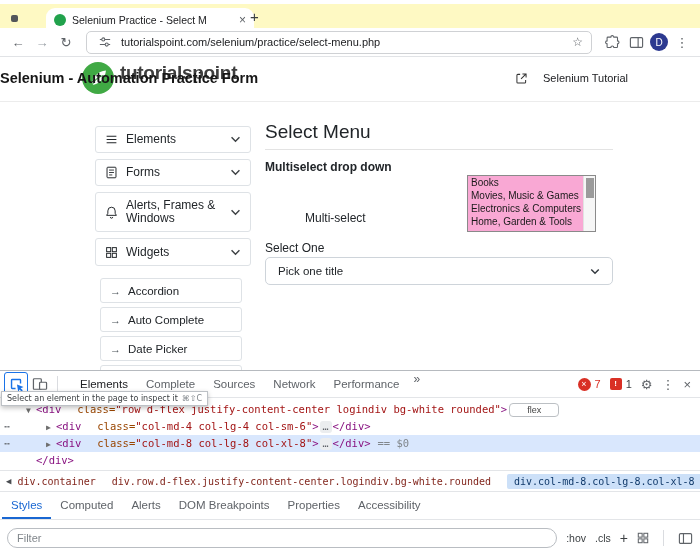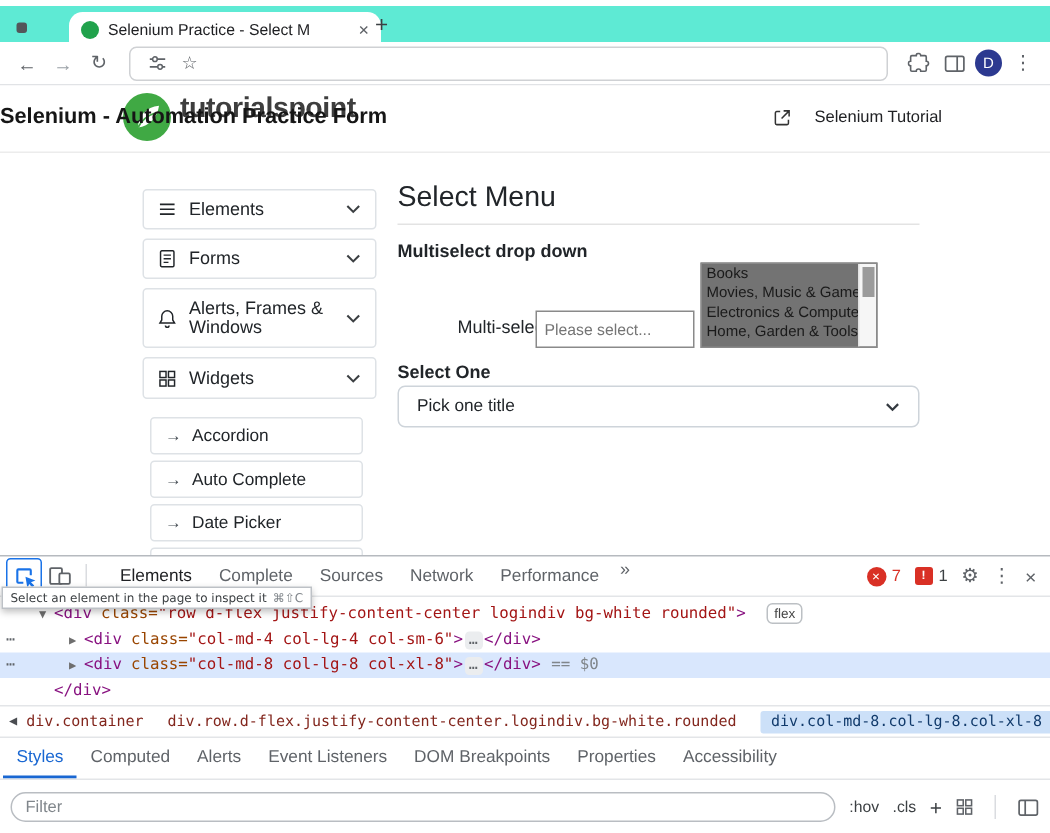--- a/index.html
+++ b/index.html
@@ -1,21 +1,21 @@
 <!DOCTYPE html>
 <html><head>
 <meta charset="utf-8">
 <style>
   html,body{margin:0;padding:0}
   body{width:700px;height:555px;overflow:hidden;position:relative;background:#fff;
        font-family:"Liberation Sans","DejaVu Sans",sans-serif;color:#202124}
   #window{position:absolute;inset:0}
 
   
-  #tabbar{position:absolute;left:0;top:4px;width:700px;height:28px;background:#5eead4}
+  #tabbar{position:absolute;left:0;top:4px;width:700px;height:28px;background:#fef9c3}
   .tab-dot{position:absolute;left:11px;top:11px;width:7px;height:7px;border-radius:2px;background:#53565a}
   .tab{position:absolute;left:46px;top:4px;width:192px;height:24px;background:#fff;
        border-radius:9px 9px 0 0;display:flex;align-items:center;padding:0 8px;gap:6px}
   .favicon{width:12px;height:12px;border-radius:50%;background:#21a24c;flex:none}
   .tab-title{font-size:10.5px;color:#202124;white-space:nowrap;overflow:hidden;flex:1}
   .tab-close{font-size:12px;color:#5f6368;flex:none}
   .newtab{position:absolute;left:250px;top:4px;font-size:15px;color:#3c4043}
 
   
   #toolbar{position:absolute;left:0;top:28px;width:700px;height:29px;background:#fff;
@@ -52,26 +52,26 @@
   
   #main{position:absolute;left:265px;top:64px;width:348px;height:250px}
   .h1{position:absolute;left:0;top:0;font-size:19px;font-weight:500;color:#212529}
   .hr{position:absolute;left:0;top:28px;width:348px;border-top:1px solid #e3e3e3}
   .sub-h{position:absolute;left:0;top:39px;font-size:12px;font-weight:bold;color:#212529}
   .ms-row{position:absolute;left:0;top:54px;width:348px;height:57px}
   .ms-label{position:absolute;left:40px;top:36px;font-size:12px;color:#212529}
   .ms-input{position:absolute;left:92px;top:32px;width:106px;height:25px;border:1px solid #8a8a8a;border-radius:0;
             padding:0 5px;font-size:10.5px;font-family:inherit;box-sizing:border-box;background:#fff;color:#202124}
   .ms-input::placeholder{color:#757575}
-  .listbox{position:absolute;left:202px;top:0;width:118px;height:57px;border:1px solid #8a8a8a;background:#737373;
+  .listbox{position:absolute;left:202px;top:0;width:129px;height:57px;border:1px solid #8a8a8a;background:#f9a8d4;
            overflow:hidden;font-size:10px;color:#1a1a1a;box-sizing:border-box}
   .lb-opt{height:13px;line-height:13px;padding-left:3px;white-space:nowrap}
   .lb-scroll{position:absolute;right:0;top:0;bottom:0;width:11px;background:#f6f6f6;border-left:1px solid #e2e2e2}
   .lb-thumb{position:absolute;right:1px;top:2px;width:8px;height:20px;background:#9b9b9b}
-  .sub-h2{position:absolute;left:0;top:120px;font-size:12px;font-weight:bold;color:#212529}
+  .sub-h2{position:absolute;left:0;top:120px;font-size:12px;font-weight:normal;color:#212529}
   .select1{position:absolute;left:0;top:136px;width:348px;height:28px;border:1px solid #ced4da;border-radius:5px;
            background:#fff;display:flex;align-items:center;padding:0 12px;font-size:11.5px;color:#212529;box-sizing:border-box}
   .select1 .chev{margin-left:auto}
 
   
   #devtools{position:absolute;left:0;top:370px;width:700px;height:185px;background:#fff;
             border-top:1px solid #b6babf;box-sizing:border-box}
   #dt-toolbar{position:absolute;left:0;top:0;width:700px;height:27px;border-bottom:1px solid #e3e5e8;
               display:flex;align-items:center;box-sizing:border-box}
   .dt-iconbtn{width:24px;height:24px;display:flex;align-items:center;justify-content:center;flex:none}
@@ -99,27 +99,27 @@
   #dt-code{position:absolute;left:0;top:27px;width:700px;height:72px;padding-top:3px;box-sizing:border-box;
            font-family:"DejaVu Sans Mono",monospace;font-size:10.5px}
   .cline{height:17px;line-height:17px;white-space:nowrap;position:relative}
   .cline.sel-line{background:#d9e7fd}
   .gut{position:absolute;left:4px;top:0;color:#5f6368;font-size:10px}
   .ind1{padding-left:26px}
   .ind1c{padding-left:36px}
   .ind2{padding-left:46px}
   .arr9{display:inline-block;width:10px;font-size:8px;color:#6e6e6e}
   .ctag{color:#881280}
-  .cattr{color:#994500;margin-left:6px}
+  .cattr{color:#994500;margin-left:16px}
   .cval{color:#a31515}
   .cchip{display:inline-block;background:#ebedef;border-radius:3px;color:#5f6368;line-height:12px;
          padding:0 3px;margin:0 1px;font-size:10px}
   .cmark{color:#80868b;margin-left:7px}
   .flexbadge{display:inline-block;border:1px solid #bcc0c4;border-radius:4px;background:#fff;color:#444;
-             font-size:9px;line-height:12px;padding:0 4px;margin-left:14px;font-family:"Liberation Sans",sans-serif}
+             font-size:9px;line-height:12px;padding:0 17px;margin-left:2px;font-family:"Liberation Sans",sans-serif}
 
   #dt-crumbs{position:absolute;left:0;top:99px;width:700px;height:21px;border-top:1px solid #e3e5e8;
              display:flex;align-items:center;overflow:hidden;box-sizing:border-box;
              font-family:"DejaVu Sans Mono",monospace;font-size:10px}
   .crumb-scroll{padding:0 6px;color:#4a4d51;font-size:9px;flex:none}
   .crumb{color:#82261d;margin-right:16px;white-space:nowrap;flex:none}
   .crumb.sel{background:#cce0f8;color:#113a6b;padding:2px 7px;margin-right:0;border-radius:2px}
 
   #dt-styletabs{position:absolute;left:0;top:120px;width:700px;height:28px;border-top:1px solid #e3e5e8;
                 display:flex;align-items:center;padding-left:2px;box-sizing:border-box}
@@ -155,20 +155,21 @@
     <span class="nav-ic dim">→</span>
     <span class="nav-ic">↻</span>
     <div class="omnibox">
       <span class="tb-ic">
         <svg width="12" height="12" viewBox="0 0 14 14">
             <path d="M1 4h12M1 10h12" stroke="#5f6368" stroke-width="1.2" fill="none"></path>
             <circle cx="5" cy="4" r="1.8" fill="#fff" stroke="#5f6368" stroke-width="1.2"></circle>
             <circle cx="9" cy="10" r="1.8" fill="#fff" stroke="#5f6368" stroke-width="1.2"></circle>
           </svg>
       </span>
+      <span class="url">tutorialspoint.com/selenium/practice/select-menu.php</span>
       <span class="star">☆</span>
     </div>
     <span class="tb-ic">
       <svg width="15" height="15" viewBox="0 0 18 18">
           <path d="M7 2.5a1.8 1.8 0 0 1 3.6 0H14a1 1 0 0 1 1 1V7a1.8 1.8 0 1 1 0 3.6V14a1 1 0 0 1-1 1h-3.4a1.8 1.8 0 1 0-3.6 0H3.5a1 1 0 0 1-1-1v-3.4a1.8 1.8 0 1 1 0-3.6V3.5a1 1 0 0 1 1-1z" fill="none" stroke="#5f6368" stroke-width="1.3"></path>
         </svg>
     </span>
     <span class="tb-ic">
       <svg width="15" height="13" viewBox="0 0 18 16">
           <rect x="1.5" y="2" width="15" height="12" rx="1.5" fill="none" stroke="#5f6368" stroke-width="1.4"></rect>
@@ -275,21 +276,20 @@
       <div class="sub" style="top:239px;height:22px"></div>
     </div>
 
     <div id="main">
       <div class="h1">Select Menu</div>
       <div class="hr"></div>
       <div class="sub-h">Multiselect drop down</div>
 
       <div class="ms-row">
         <span class="ms-label">Multi-select</span>
-        <input class="ms-input" placeholder="Please select..." style="">
         <div class="listbox">
           <div class="lb-opt">Books</div>
           <div class="lb-opt">Movies, Music &amp; Games</div>
           <div class="lb-opt">Electronics &amp; Computers</div>
           <div class="lb-opt">Home, Garden &amp; Tools</div>
           <div class="lb-scroll">
             <div class="lb-thumb"></div>
           </div>
         </div>
       </div>
@@ -367,21 +367,20 @@
       <span class="crumb-scroll">◀</span>
       <span class="crumb">div.container</span>
       <span class="crumb">div.row.d-flex.justify-content-center.logindiv.bg-white.rounded</span>
       <span class="crumb sel">div.col-md-8.col-lg-8.col-xl-8</span>
     </div>
 
     <div id="dt-styletabs">
       <span class="stab sel">Styles</span>
       <span class="stab">Computed</span>
       <span class="stab">Alerts</span>
-      <span class="stab">Event Listeners</span>
       <span class="stab">DOM Breakpoints</span>
       <span class="stab">Properties</span>
       <span class="stab">Accessibility</span>
     </div>
 
     <div id="dt-filter">
       <input class="filter-input" placeholder="Filter" style="">
       <span class="tok">:hov</span>
       <span class="tok">.cls</span>
       <span class="plus">+</span>

